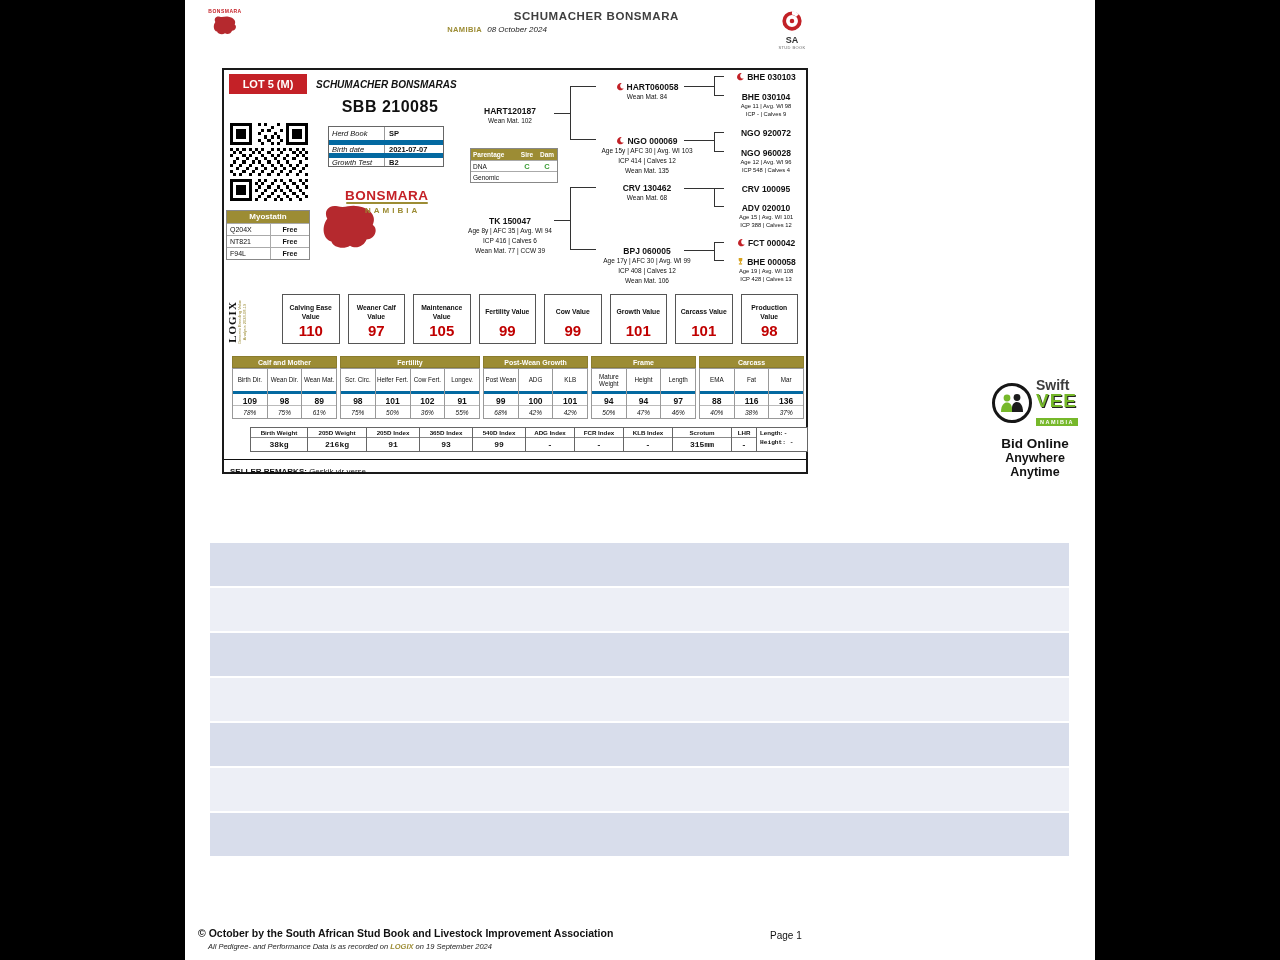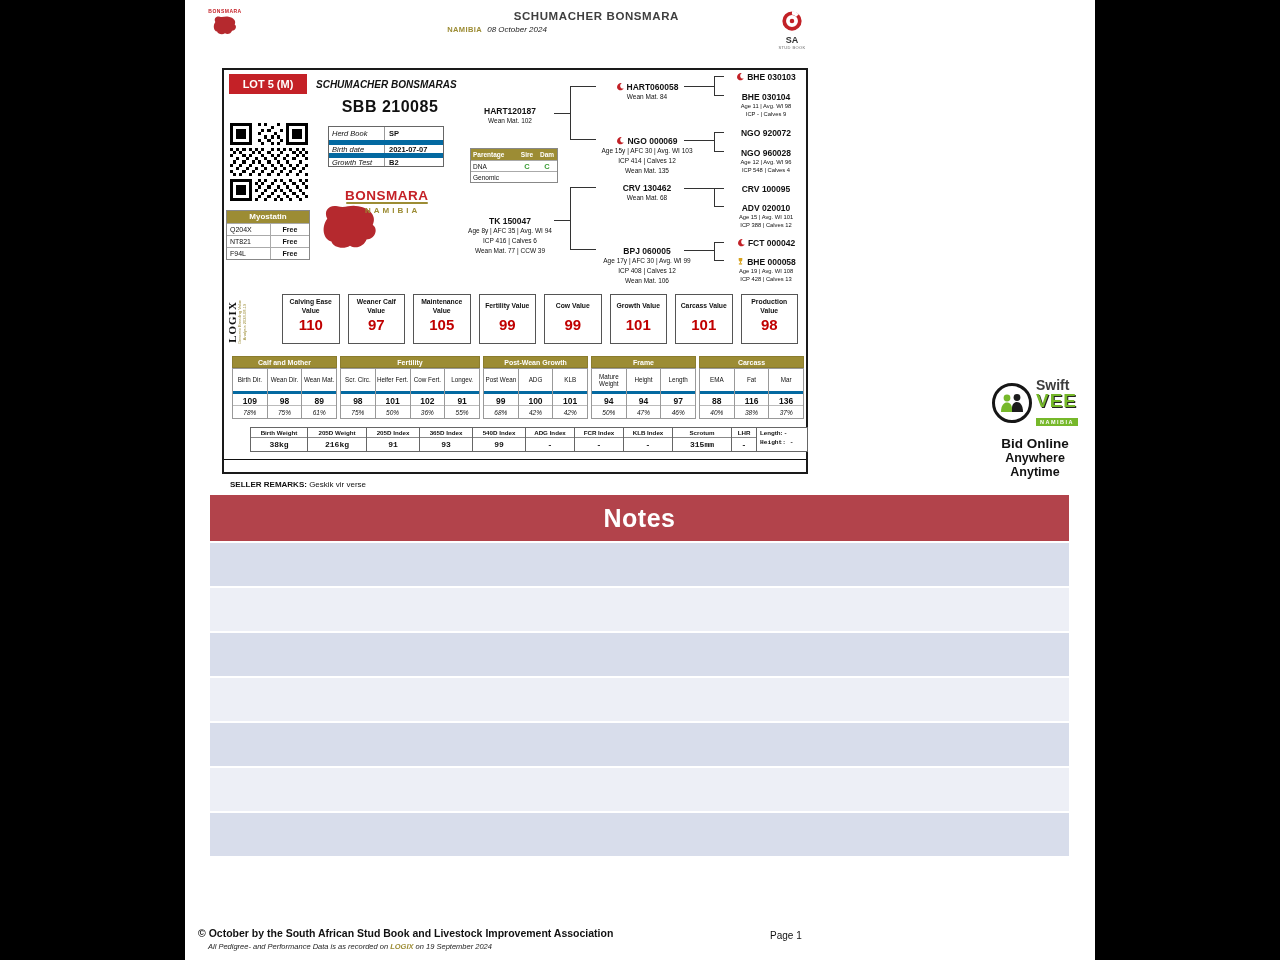--- a/index.html
+++ b/index.html
@@ -67,21 +67,21 @@
   .micon{display:inline-block;width:9px;height:9px;vertical-align:-1px;margin-right:2px;}
   .bracket{position:absolute;border:1px solid #333;border-right:none;}
   .hline{position:absolute;border-top:1px solid #333;}
 
   
   .logix{left:2px;top:226px;width:28px;height:52px;}
   .logix-inner{position:absolute;width:56px;height:26px;left:-14px;top:13px;transform:rotate(-90deg);text-align:center;}
   .logix-name{font-family:"Liberation Serif",serif;font-weight:bold;font-size:11px;letter-spacing:1px;display:block;line-height:1;}
   .logix-cap{font-size:4px;color:var(--gold);display:block;line-height:1.2;}
   .bv-row{left:58px;top:224px;width:516px;height:50px;display:flex;gap:8px;}
-  .bv-box{flex:1;border:1px solid #555;text-align:center;padding-top:3px;background:#fff;}
+  .bv-box{flex:1;border:1px solid #555;text-align:center;padding-top:9px;background:#fff;}
   .bv-label{font-size:6.8px;line-height:1.18;height:17px;display:flex;align-items:center;justify-content:center;
             font-weight:bold;padding:0 2px;}
   .bv-value{font-size:15px;font-weight:bold;color:var(--valred);margin-top:1px;}
 
   
   .tgrid{left:8px;top:286px;width:572px;display:flex;gap:3px;}
   .tg-head{background:var(--gold);color:#fff;font-size:7px;font-weight:bold;text-align:center;height:12px;
            line-height:12px;border:1px solid #8a7c2e;}
   .tg-cols{display:flex;}
   .tcol{flex:1;border:1px solid #999;border-left:none;text-align:center;background:#fff;}
@@ -93,21 +93,21 @@
   
   .irow{left:26px;top:357px;display:flex;}
   .icell{border:1px solid #666;margin-left:-1px;background:#fff;text-align:center;}
   .icell:first-child{margin-left:0;}
   .ic-label{font-size:6.2px;font-weight:bold;border-bottom:1px solid #888;padding:1px 3px;white-space:nowrap;
             height:10px;line-height:8px;}
   .ic-val{font-size:8px;font-weight:bold;height:13px;line-height:13px;padding:0 2px;font-family:Liberation Mono, monospace;}
   .ic-two .ic-label{border-bottom:none;text-align:left;}
   .ic-two .ic-val{font-size:6.2px;font-weight:bold;text-align:left;padding:1px 3px;height:10px;line-height:8px;}
 
-  .remarks{left:0;right:0;top:389px;height:15px;border-top:1.5px solid #111;padding:20px 6px;font-size:8px;}
+  .remarks{left:0;right:0;top:389px;height:15px;border-top:1.5px solid #111;padding:7px 6px;font-size:8px;}
   .remarks .rl{font-weight:bold;}
 
   
   .swiftvee{left:800px;top:378px;width:100px;text-align:center;}
   .sv-top{display:flex;align-items:center;justify-content:center;gap:4px;}
   .sv-circle{width:40px;height:40px;border-radius:50%;border:3px solid #161616;background:#fff;flex-shrink:0;}
   .sv-words{text-align:left;}
   .sv-swift{font-size:14px;color:#3c3c3c;font-weight:bold;line-height:1;}
   .sv-vee{font-size:19px;color:var(--svgreen);font-weight:bold;line-height:.95;letter-spacing:1px;text-shadow:1px 1px 0 #222;}
   .sv-nam{display:inline-block;background:var(--svgreen);color:#fff;font-size:5.5px;font-weight:bold;
@@ -532,21 +532,20 @@
         <div class="sv-swift">Swift</div>
         <div class="sv-vee">VEE</div>
         <div class="sv-nam">NAMIBIA</div>
       </div>
     </div>
     <div class="sv-tag1">Bid Online</div>
     <div class="sv-tag2">Anywhere</div>
     <div class="sv-tag3">Anytime</div>
   </div>
 
-  <div class="abs notes-head">Notes</div>
   <div class="abs note-row nr-a" style="top:543px"></div>
   <div class="abs note-row nr-b" style="top:588px"></div>
   <div class="abs note-row nr-a" style="top:633px"></div>
   <div class="abs note-row nr-b" style="top:678px"></div>
   <div class="abs note-row nr-a" style="top:723px"></div>
   <div class="abs note-row nr-b" style="top:768px"></div>
   <div class="abs note-row nr-a" style="top:813px"></div>
 
   <div class="abs f1">© October by the South African Stud Book and Livestock Improvement Association</div>
   <div class="abs f2">

